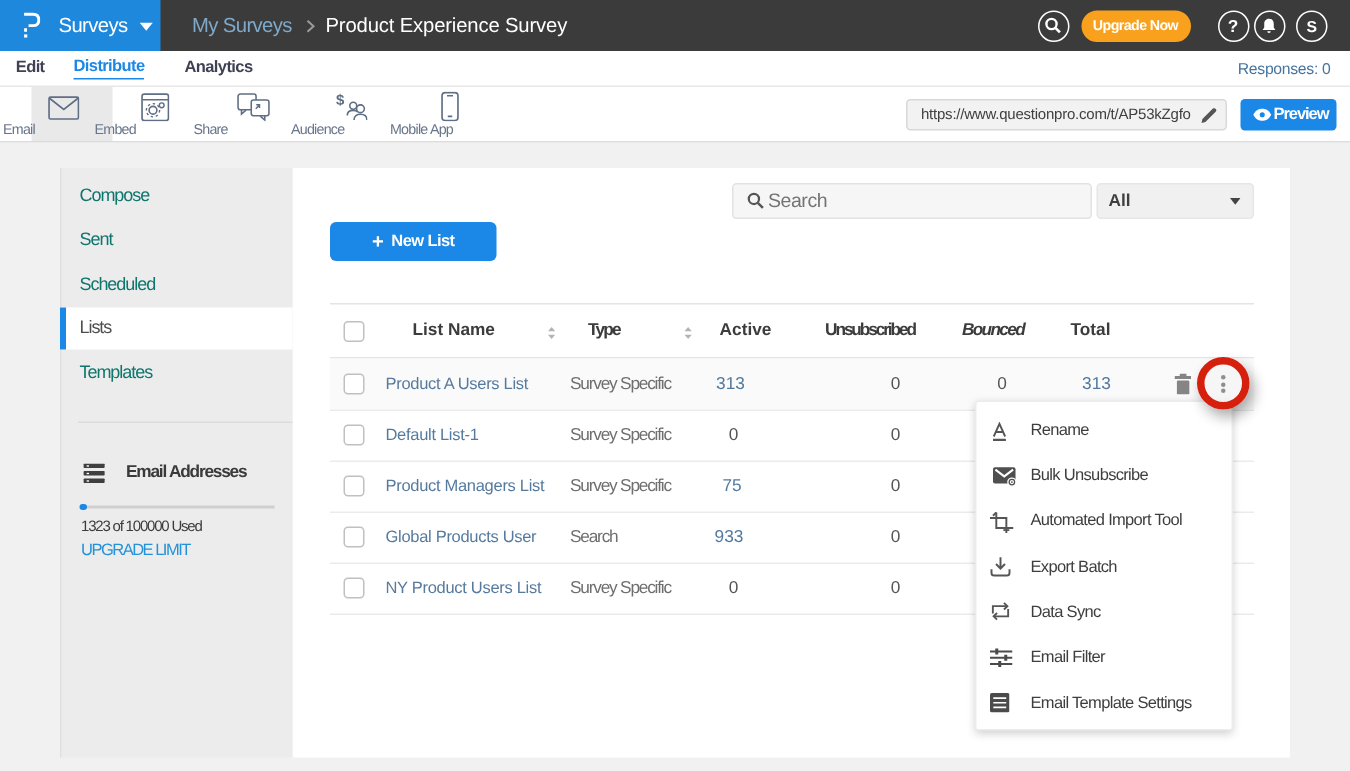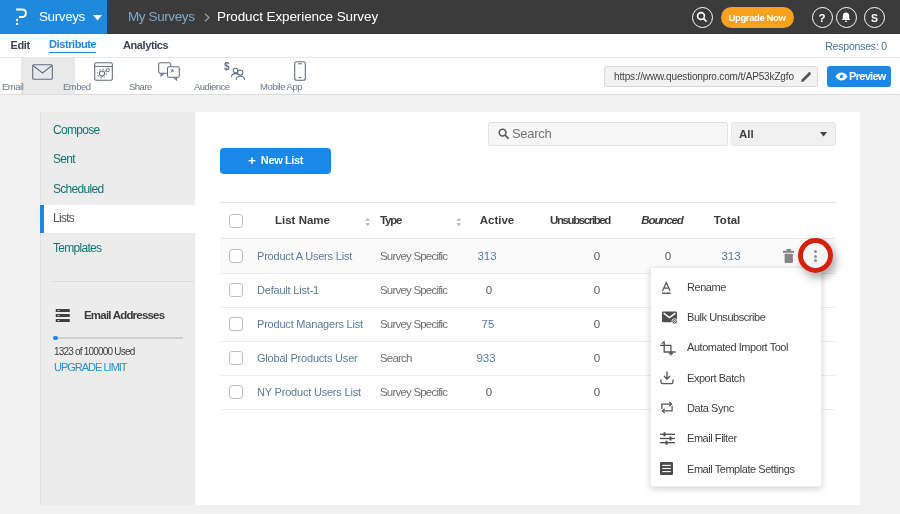--- a/index.html
+++ b/index.html
@@ -206,21 +206,21 @@
 <div class="abs hline" style="top:307px; background:#ebebeb;"></div>
 <div class="abs hline" style="top:341px; background:#ebebeb;"></div>
 <div class="abs hline" style="top:375px; background:#ebebeb;"></div>
 <div class="abs hline" style="top:409px; background:#ebebeb;"></div>
 
 <div class="abs cb" style="top:214px;"></div>
 <div class="abs hcell" style="left:257px; top:214px;padding-left:18px;">List Name</div>
 <svg class="abs" style="left:364.5px; top:218px;" width="5.5" height="8" viewBox="0 0 6 9">
     <path d="M3,0 L5.7,3.2 L0.3,3.2 Z M3,9 L5.7,5.8 L0.3,5.8 Z" fill="#b3b3b3"></path>
   </svg>
-<div class="abs hcell" style="left:380px; top:214px; letter-spacing:-1.2px;">Type</div>
+<div class="abs hcell" style="left:392px; top:214px; letter-spacing:-1.2px;">Type</div>
 <svg class="abs" style="left:456px; top:218px;" width="5.5" height="8" viewBox="0 0 6 9">
     <path d="M3,0 L5.7,3.2 L0.3,3.2 Z M3,9 L5.7,5.8 L0.3,5.8 Z" fill="#b3b3b3"></path>
   </svg>
 <div class="abs hcell cc" style="left:497px; top:214px;">Active</div>
 <div class="abs hcell cc" style="left:580px; top:214px; letter-spacing:-1.4px;">Unsubscribed</div>
 <div class="abs hcell cc" style="left:662px; top:214px; letter-spacing:-1.1px;font-style:italic;">Bounced</div>
 <div class="abs hcell cc" style="left:727px; top:214px;">Total</div>
 
 <div class="abs cb" style="top:248.5px;"></div>
 <div class="abs rname" style="left:257px; top:250px;">Product A Users List</div>

